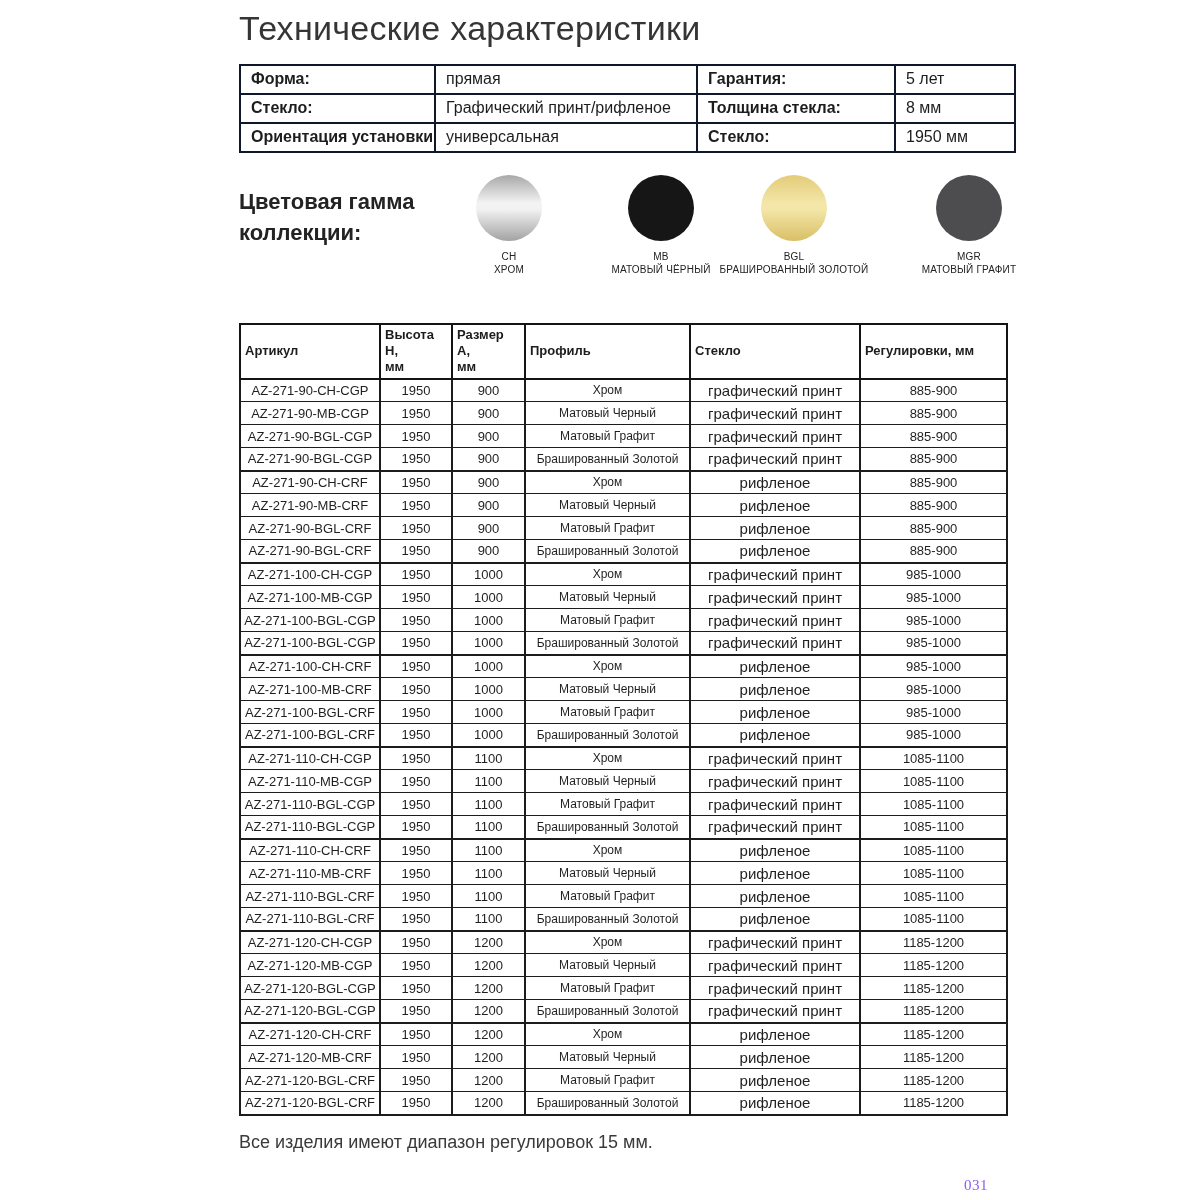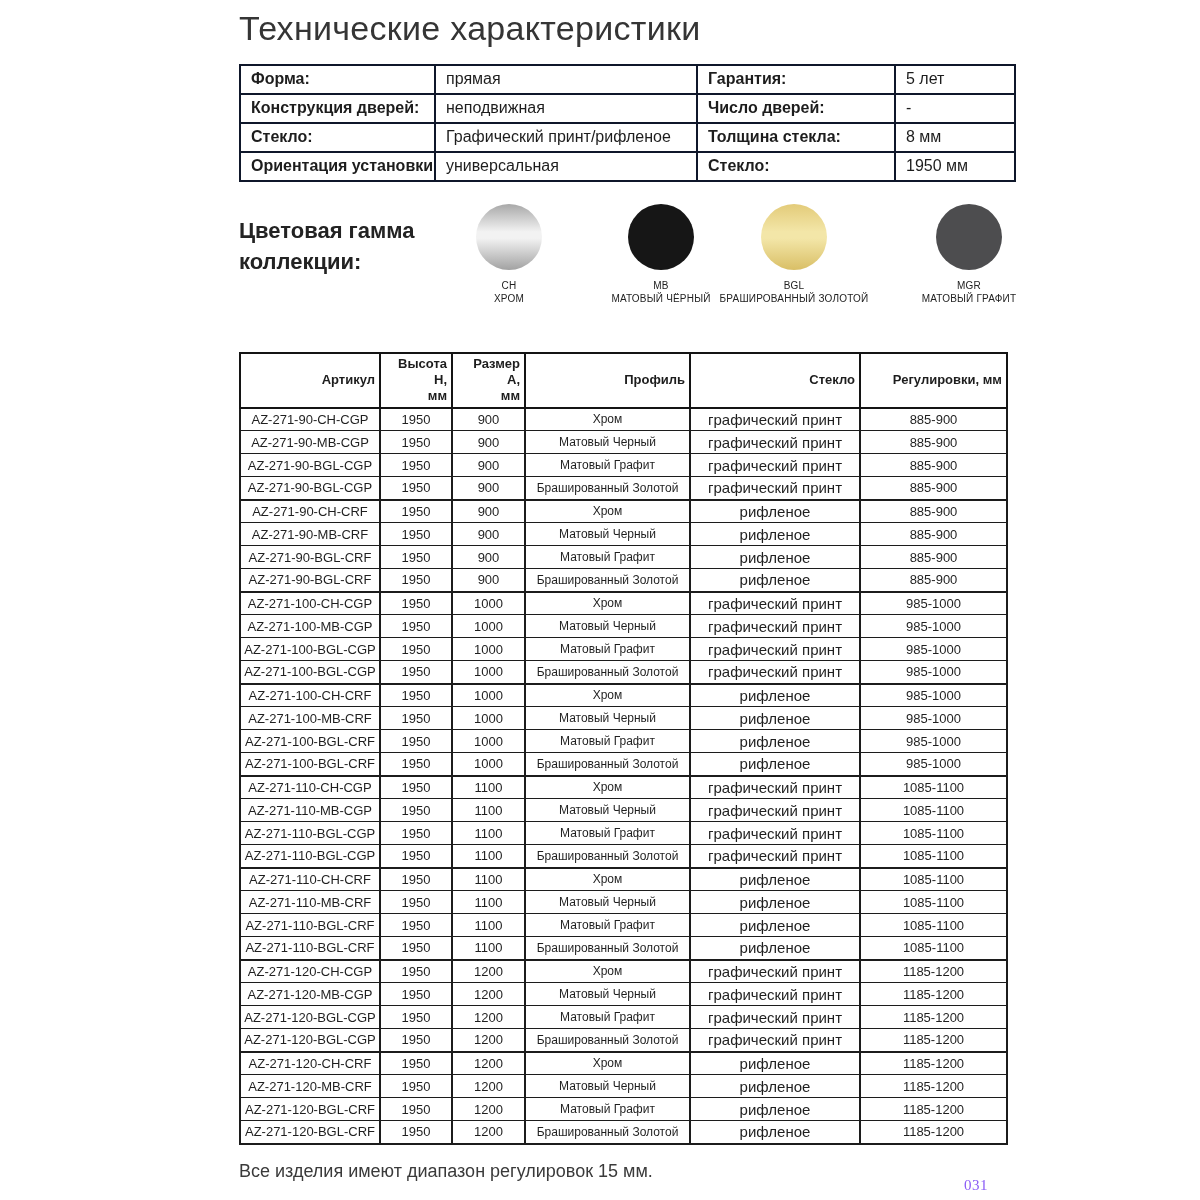--- a/index.html
+++ b/index.html
@@ -92,21 +92,21 @@
     margin-top: 12px;
     table-layout: fixed;
   }
   .products-table th {
     border: 2px solid #141414;
     font-size: 13px;
     font-weight: bold;
     color: #1d1d1d;
     height: 38px;
     padding: 2px 4px;
-    text-align: right;
+    text-align: left;
     vertical-align: middle;
     white-space: pre-line;
     line-height: 1.25;
   }
   .products-table td {
     border: 1px solid #1c1c1c;
     border-left-width: 2px;
     border-right-width: 2px;
     text-align: center;
     vertical-align: middle;
@@ -151,26 +151,20 @@
           <col style="width:262px">
           <col style="width:198px">
           <col style="width:120px">
       </colgroup>
       <tbody>
           <tr>
             <td class="spec-label">Форма:</td>
             <td class="spec-value">прямая</td>
             <td class="spec-label">Гарантия:</td>
             <td class="spec-value">5 лет</td>
-          </tr>
-          <tr>
-            <td class="spec-label">Конструкция дверей:</td>
-            <td class="spec-value">неподвижная</td>
-            <td class="spec-label">Число дверей:</td>
-            <td class="spec-value">-</td>
           </tr>
           <tr>
             <td class="spec-label">Стекло:</td>
             <td class="spec-value">Графический принт/рифленое</td>
             <td class="spec-label">Толщина стекла:</td>
             <td class="spec-value">8 мм</td>
           </tr>
           <tr>
             <td class="spec-label">Ориентация установки:</td>
             <td class="spec-value">универсальная</td>

